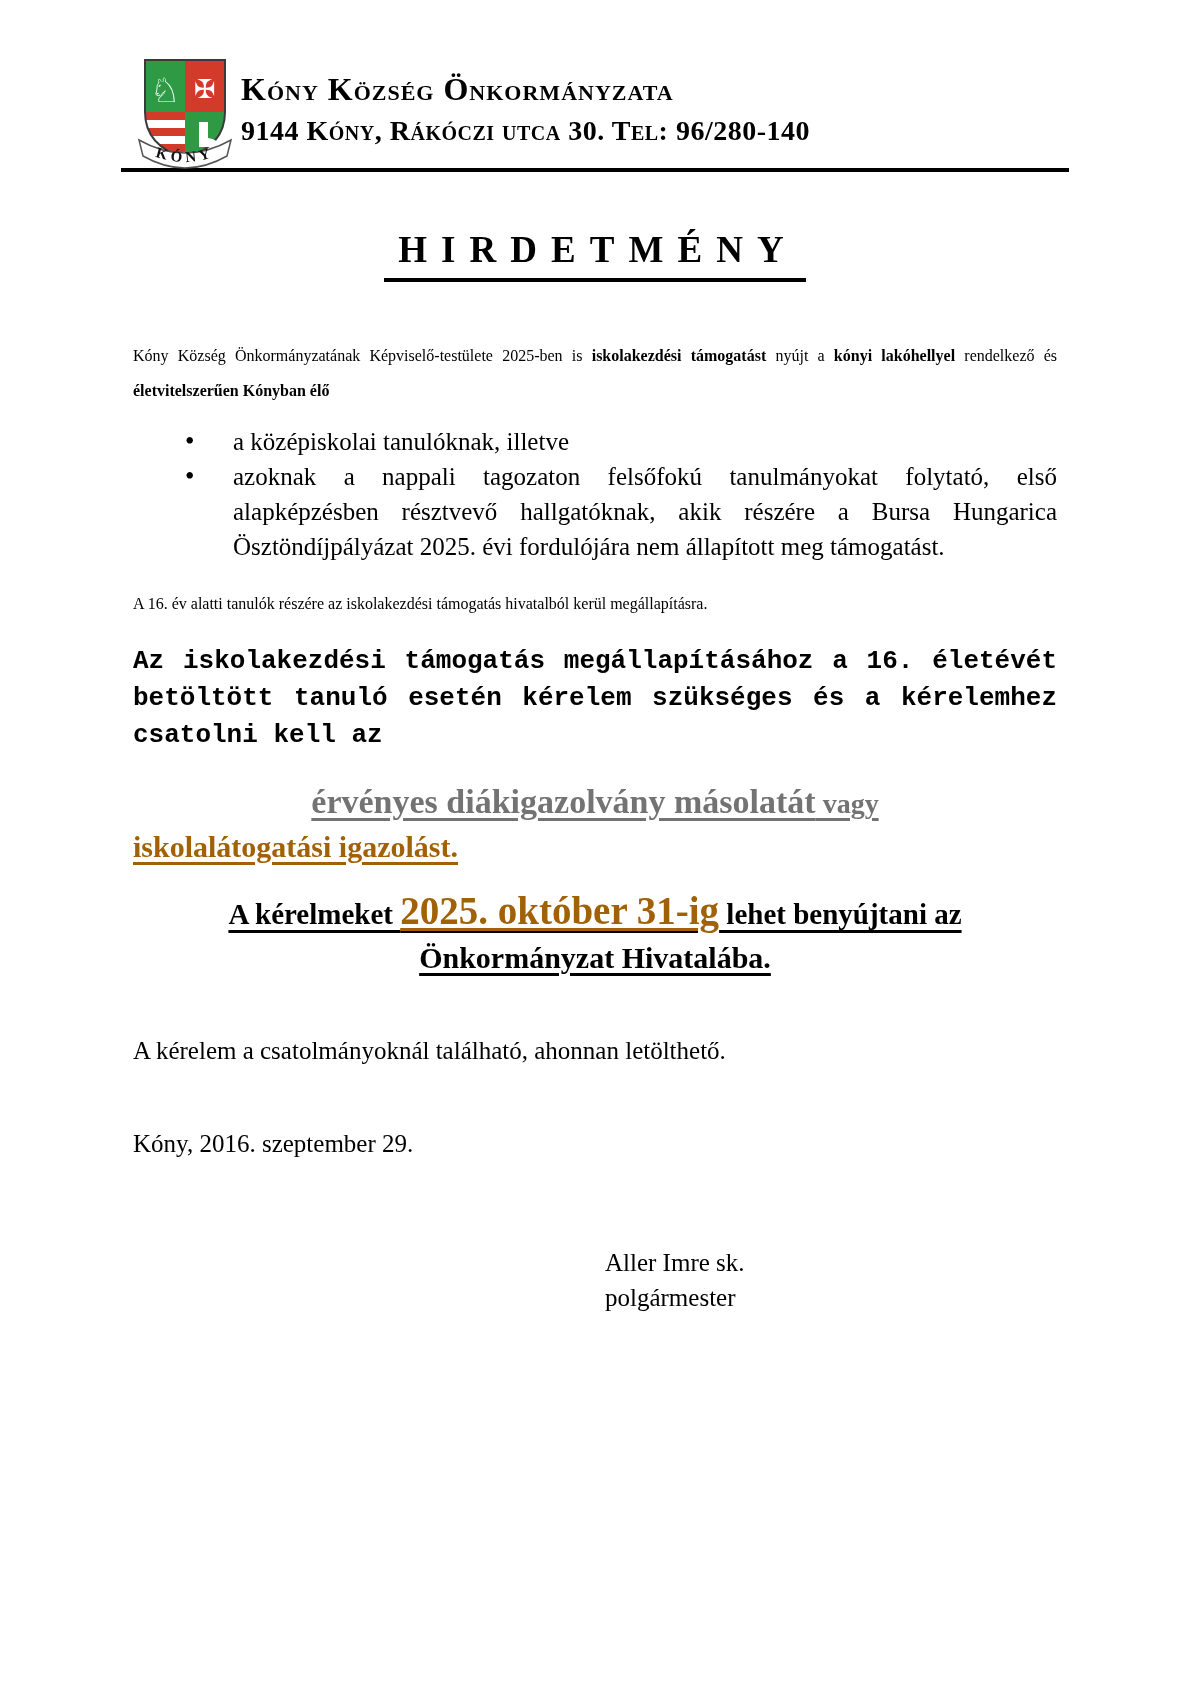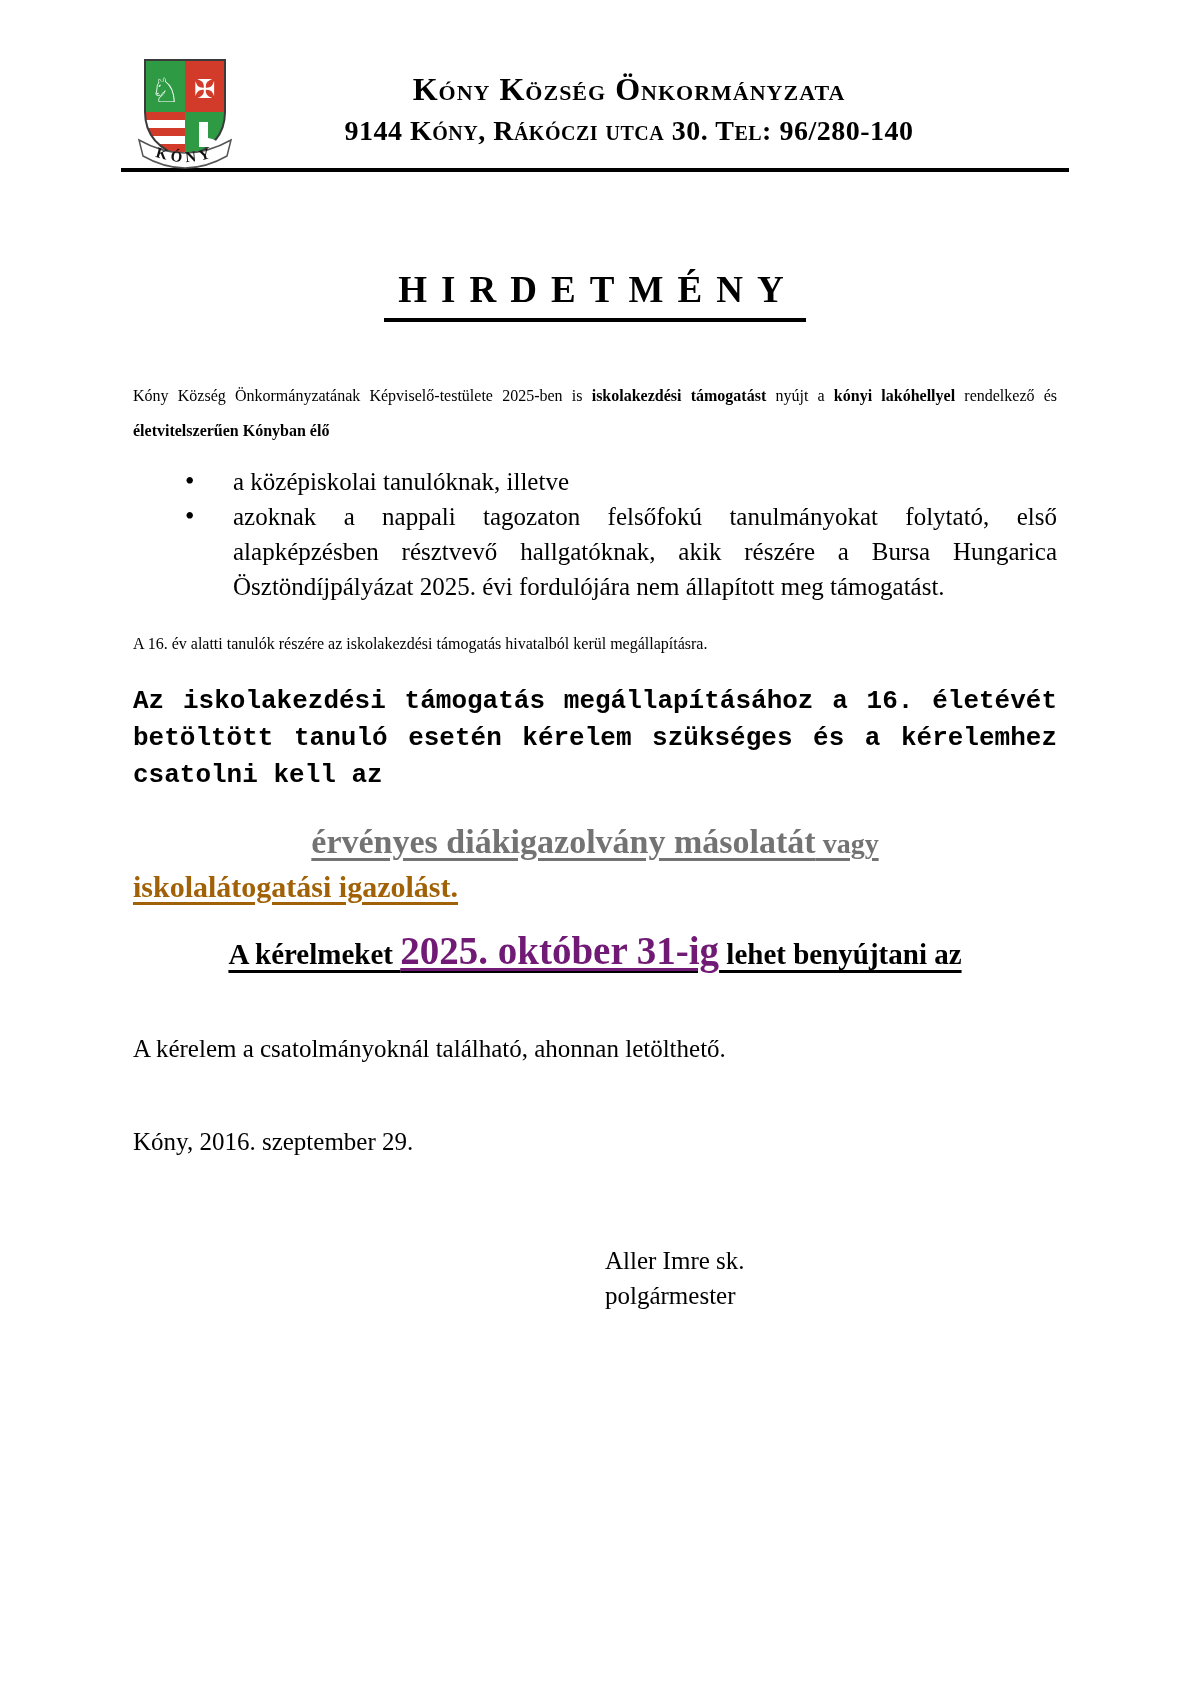--- a/index.html
+++ b/index.html
@@ -12,21 +12,21 @@
     background: #ffffff;
     color: #000;
     font-family: "Liberation Serif", "DejaVu Serif", serif;
     padding: 56px 133px 0 133px;
     overflow: hidden;
   }
 
   
   .header { display: flex; align-items: flex-start; }
   .crest { width: 112px; height: 114px; flex: 0 0 auto; margin-left: -4px; }
-  .header-text { flex: 1; text-align: center; padding-top: 16px; padding-right: 40px; }
+  .header-text { flex: 1; text-align: left; padding-top: 16px; padding-right: 40px; }
   .org-name {
     font-variant: small-caps;
     font-weight: bold;
     font-size: 32px;
     letter-spacing: 1px;
     line-height: 1.1;
   }
   .address-line {
     font-variant: small-caps;
     font-weight: bold;
@@ -34,21 +34,21 @@
     letter-spacing: 0.5px;
     margin-top: 8px;
   }
   .header-rule {
     height: 4px;
     background: #000;
     margin: -2px -12px 0 -12px;
   }
 
   
-  .title-wrap { text-align: center; margin-top: 96px; }
+  .title-wrap { text-align: center; margin-top: 56px; }
   .doc-title {
     display: inline-block;
     font-size: 37px;
     font-weight: bold;
     letter-spacing: 0.38em;
     border-bottom: 4px solid #000;
     padding: 0 8px 7px 14px;
   }
 
   
@@ -112,21 +112,21 @@
     margin-top: 20px;
     text-align: center;
     font-weight: bold;
     font-size: 29px;
     line-height: 46px;
     text-decoration: underline;
     text-decoration-thickness: 3px;
     text-underline-offset: 6px;
   }
   .deadline-line .date {
-    color: #701a75;
+    color: #a16207;
     font-size: 39px;
     text-decoration: underline;
     text-decoration-thickness: 3px;
     text-underline-offset: 4px;
   }
   .deadline-line-2 {
     text-align: center;
     font-weight: bold;
     font-size: 30px;
     line-height: 42px;
@@ -197,20 +197,21 @@
   </ul>
 
   <p class="para p-16">A 16. év alatti tanulók részére az iskolakezdési támogatás hivatalból kerül megállapításra.</p>
 
   <p class="p-bold">Az iskolakezdési támogatás megállapításához a 16. életévét betöltött tanuló esetén kérelem szükséges és a kérelemhez csatolni kell az</p>
 
   <div class="red-line-1"><span>érvényes diákigazolvány másolatát</span><span class="tail"> vagy</span></div>
   <div class="red-line-2">iskolalátogatási igazolást.</div>
 
   <div class="deadline-line"><span>A kérelmeket </span><span class="date">2025. október 31-ig</span><span> lehet benyújtani az</span></div>
+  <div class="deadline-line-2">Önkormányzat Hivatalába.</div>
 
   <p class="note">A kérelem a csatolmányoknál található, ahonnan letölthető.</p>
 
   <p class="date-line">Kóny, 2016. szeptember 29.</p>
 
   <div class="signature">
     <div>Aller Imre sk.</div>
     <div>polgármester</div>
   </div>
 

